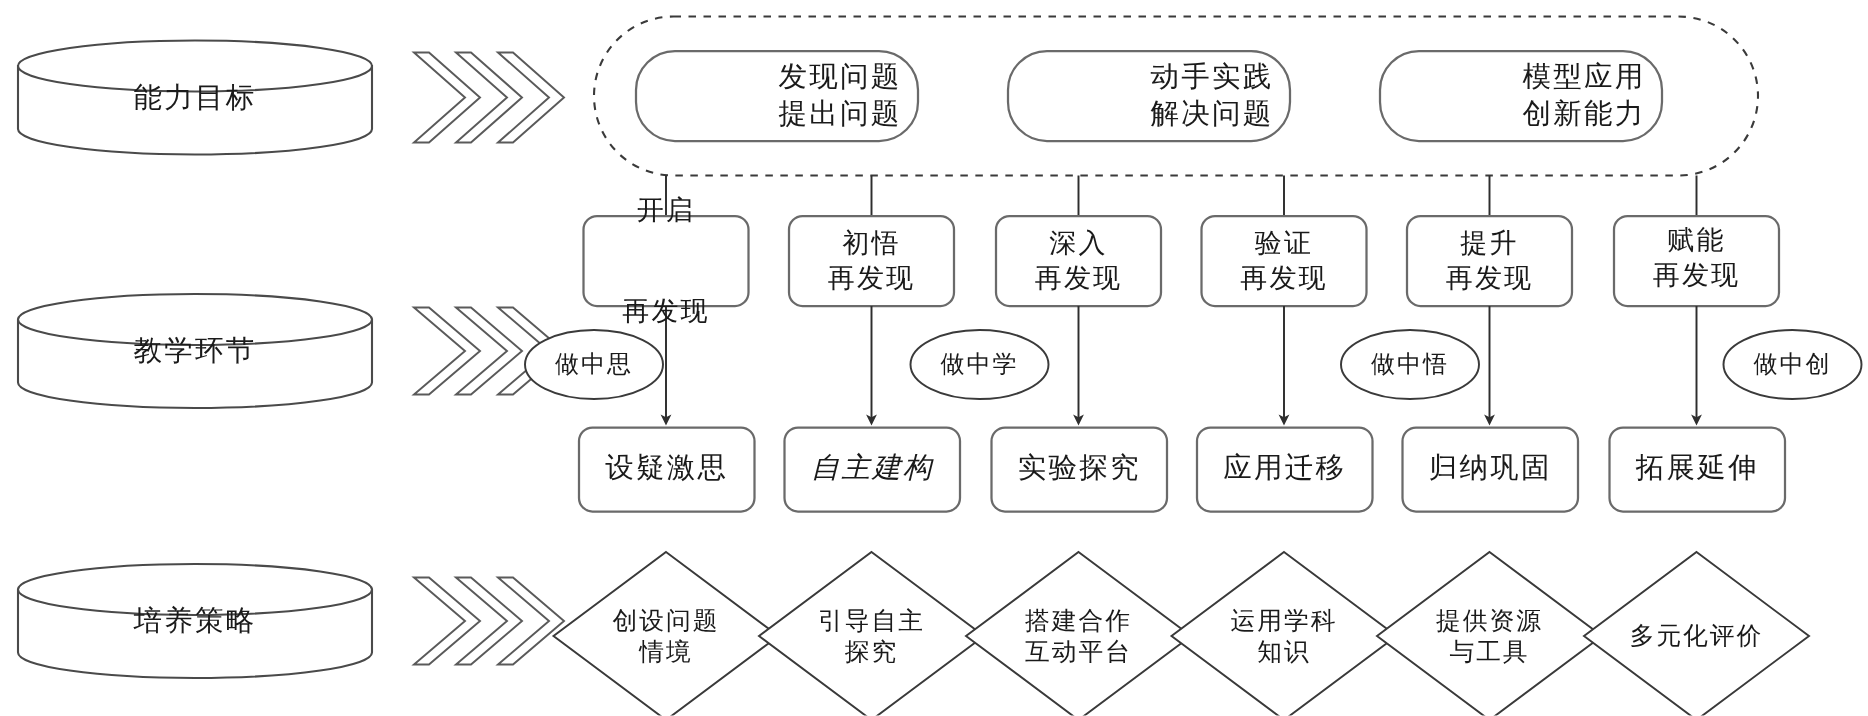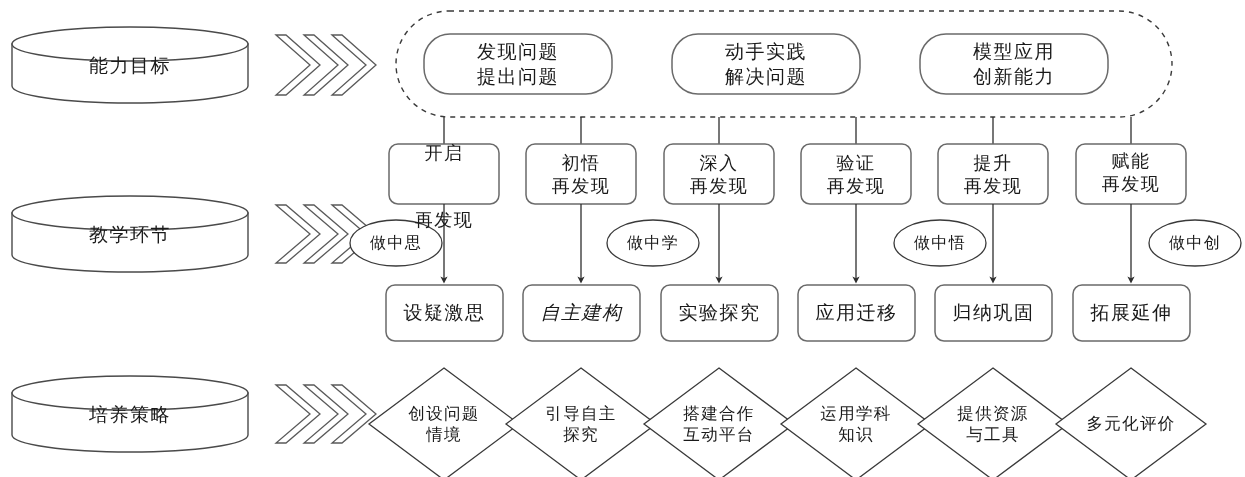--- a/index.html
+++ b/index.html
@@ -33,21 +33,21 @@
     align-items: center;
     justify-content: center;
     text-align: center;
     color: #1a1a1a;
     letter-spacing: 0.08em;
     white-space: nowrap;
     pointer-events: none;
   }
   .lbl span { display: block; }
   .cyl-label   { font-size: 19px; line-height: 1.25em; }
-  .goal-label  { font-size: 19px; line-height: 1.30em; }
+  .goal-label  { font-size: 19px; line-height: 1.30em; padding-left: 42px; }
   .stage-label { font-size: 18px; line-height: 1.28em; }
   .act-label   { font-size: 19px; line-height: 1.25em; }
   .ell-label   { font-size: 16px; line-height: 1.2em; }
   .dia-label   { font-size: 16.5px; line-height: 1.30em; }
 </style>
 </head>
 <body>
 
 <div id="stage">
 
@@ -166,21 +166,21 @@
   </div>
   <div class="lbl goal-label" style="left:672px; top:34px; width:188px; height:60px;justify-content:center;">
     <span>动手实践</span>
     <span>解决问题</span>
   </div>
   <div class="lbl goal-label" style="left:920px; top:34px; width:188px; height:60px;">
     <span>模型应用</span>
     <span>创新能力</span>
   </div>
 
-  <div class="lbl stage-label" style="left:389px; top:156px; width:110px; height:60px;gap:44px;">
+  <div class="lbl stage-label" style="left:389px; top:144px; width:110px; height:60px;gap:44px;">
     <span>开启</span>
     <span>再发现</span>
   </div>
   <div class="lbl stage-label" style="left:526px; top:144px; width:110px; height:60px;">
     <span>初悟</span>
     <span>再发现</span>
   </div>
   <div class="lbl stage-label" style="left:664px; top:144px; width:110px; height:60px;">
     <span>深入</span>
     <span>再发现</span>

